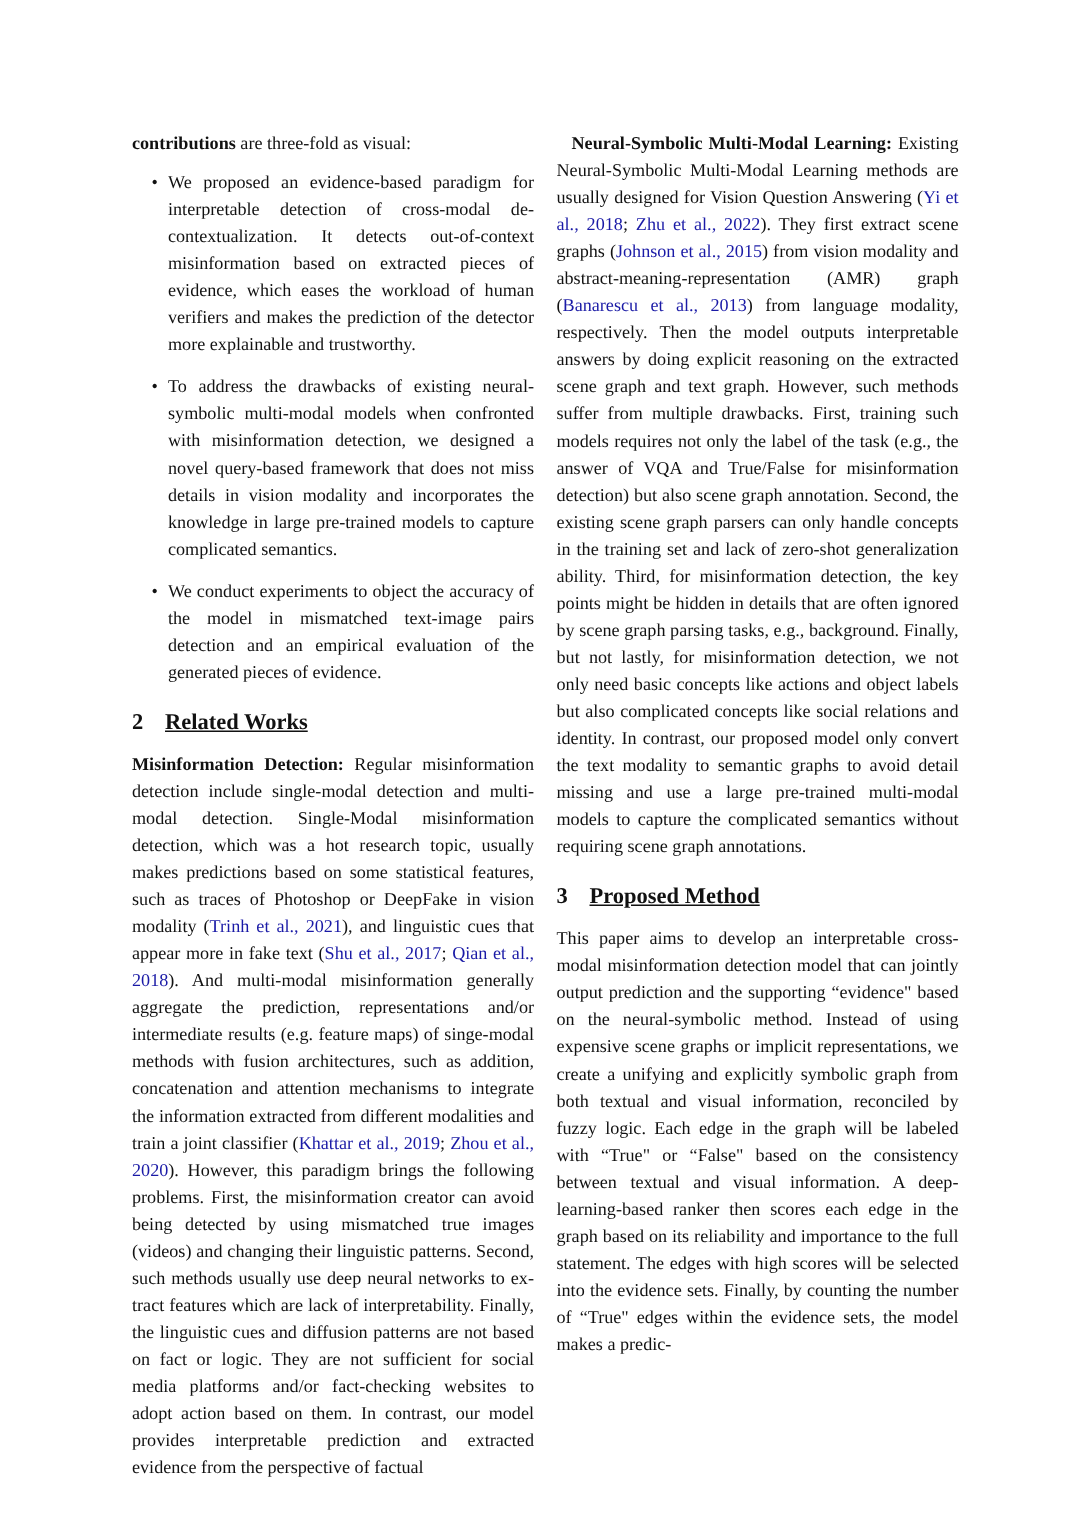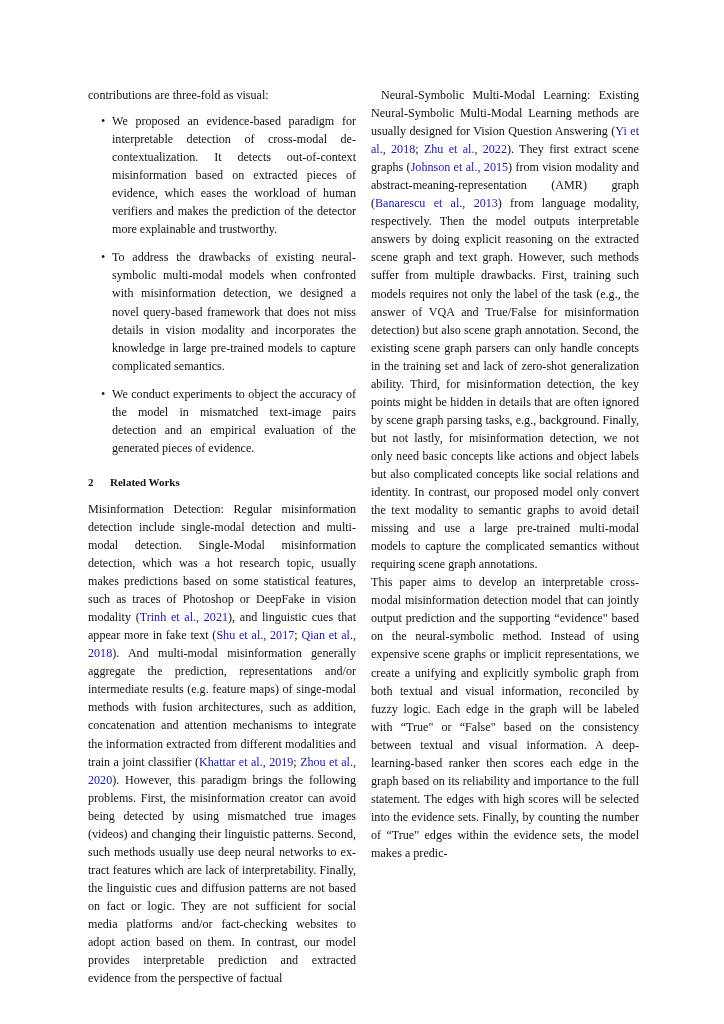--- a/index.html
+++ b/index.html
@@ -9,40 +9,41 @@
   }
   .col {
     position: absolute; top: 86px; width: 268px;
     font-size: 12.1px; line-height: 18.05px; text-align: justify;
     hyphens: manual;
   }
   #col-left { left: 88px; }
   #col-right { left: 371px; width: 268px; }
   p { margin: 0; }
   .indent { text-indent: 10px; }
-  b { font-weight: normal; }
+  b { font-weight: bold; }
   .cite { color: #1a1aa6; }
   ul.bullets { list-style: none; margin: 8px 0 0 0; padding: 0; }
   ul.bullets li { position: relative; padding-left: 24px; margin-bottom: 10px; }
   ul.bullets li .dot { position: absolute; left: 13px; top: 0; }
   h2 {
-    font-size: 11px; font-weight: bold; margin: 16px 0 9px 0; line-height: 18px;
+    font-size: 15px; font-weight: bold; margin: 16px 0 9px 0; line-height: 18px; text-decoration: underline;
   }
   h2 .num { display: inline-block; width: 22px; }
 </style>
 </head>
 <body>
 
 <div id="col-left" class="col">
   <p><b>contributions</b><span> are three-fold as visual:</span></p>
   <ul class="bullets">
     <li><span class="dot">•</span><span>We proposed an evidence-based paradigm for interpretable detection of cross-modal de­contextualization.  It detects out-of-context misinformation based on extracted pieces of evidence, which eases the workload of human verifiers and makes the prediction of the de­tector more explainable and trustworthy.</span></li>
     <li><span class="dot">•</span><span>To address the drawbacks of existing neural-symbolic multi-modal models when con­fronted with misinformation detection, we de­signed a novel query-based framework that does not miss details in vision modality and in­corporates the knowledge in large pre-trained models to capture complicated semantics.</span></li>
     <li><span class="dot">•</span><span>We conduct experiments to object the accu­racy of the model in mismatched text-image pairs detection and an empirical evaluation of the generated pieces of evidence.</span></li>
   </ul>
   <h2><span class="num">2</span><span>Related Works</span></h2>
   <p><b>Misinformation Detection:</b><span> Regular misinforma­tion detection include single-modal detection and multi-modal detection. Single-Modal misinforma­tion detection, which was a hot research topic, usu­ally makes predictions based on some statistical features, such as traces of Photoshop or DeepFake in vision modality (</span><span class="cite">Trinh et al., 2021</span><span>), and linguis­tic cues that appear more in fake text (</span><span class="cite">Shu et al., 2017</span><span>; </span><span class="cite">Qian et al., 2018</span><span>). And multi-modal misin­formation generally aggregate the prediction, repre­sentations and/or intermediate results (e.g. feature maps) of singe-modal methods with fusion architec­tures, such as addition, concatenation and attention mechanisms to integrate the information extracted from different modalities and train a joint classifier (</span><span class="cite">Khattar et al., 2019</span><span>; </span><span class="cite">Zhou et al., 2020</span><span>).  How­ever, this paradigm brings the following problems. First, the misinformation creator can avoid being detected by using mismatched true images (videos) and changing their linguistic patterns. Second, such methods usually use deep neural networks to ex­tract features which are lack of interpretability. Fi­nally, the linguistic cues and diffusion patterns are not based on fact or logic. They are not sufficient for social media platforms and/or fact-checking websites to adopt action based on them. In contrast, our model provides interpretable prediction and extracted evidence from the perspective of factual</span></p>
 </div>
 
 <div id="col-right" class="col">
   <p class="indent"><b>Neural-Symbolic Multi-Modal Learning:</b><span> Ex­isting Neural-Symbolic Multi-Modal Learning methods are usually designed for Vision Ques­tion Answering (</span><span class="cite">Yi et al., 2018</span><span>; </span><span class="cite">Zhu et al., 2022</span><span>). They first extract scene graphs (</span><span class="cite">Johnson et al., 2015</span><span>) from vision modality and abstract-meaning-representation (AMR) graph (</span><span class="cite">Banarescu et al., 2013</span><span>) from language modality, respectively. Then the model outputs interpretable answers by doing explicit reasoning on the extracted scene graph and text graph.  However, such methods suffer from multiple drawbacks.  First, training such models requires not only the label of the task (e.g., the an­swer of VQA and True/False for misinformation detection) but also scene graph annotation. Second, the existing scene graph parsers can only handle concepts in the training set and lack of zero-shot generalization ability.  Third, for misinformation detection, the key points might be hidden in de­tails that are often ignored by scene graph parsing tasks, e.g., background. Finally, but not lastly, for misinformation detection, we not only need basic concepts like actions and object labels but also com­plicated concepts like social relations and identity. In contrast, our proposed model only convert the text modality to semantic graphs to avoid detail missing and use a large pre-trained multi-modal models to capture the complicated semantics with­out requiring scene graph annotations.</span></p>
+  <h2><span class="num">3</span><span>Proposed Method</span></h2>
   <p>This paper aims to develop an interpretable cross-modal misinformation detection model that can jointly output prediction and the supporting “evi­dence" based on the neural-symbolic method. In­stead of using expensive scene graphs or implicit representations, we create a unifying and explicitly symbolic graph from both textual and visual infor­mation, reconciled by fuzzy logic. Each edge in the graph will be labeled with “True" or “False" based on the consistency between textual and visual infor­mation. A deep-learning-based ranker then scores each edge in the graph based on its reliability and importance to the full statement. The edges with high scores will be selected into the evidence sets. Finally, by counting the number of “True" edges within the evidence sets, the model makes a predic-</p>
 </div>
 
 </body></html>

